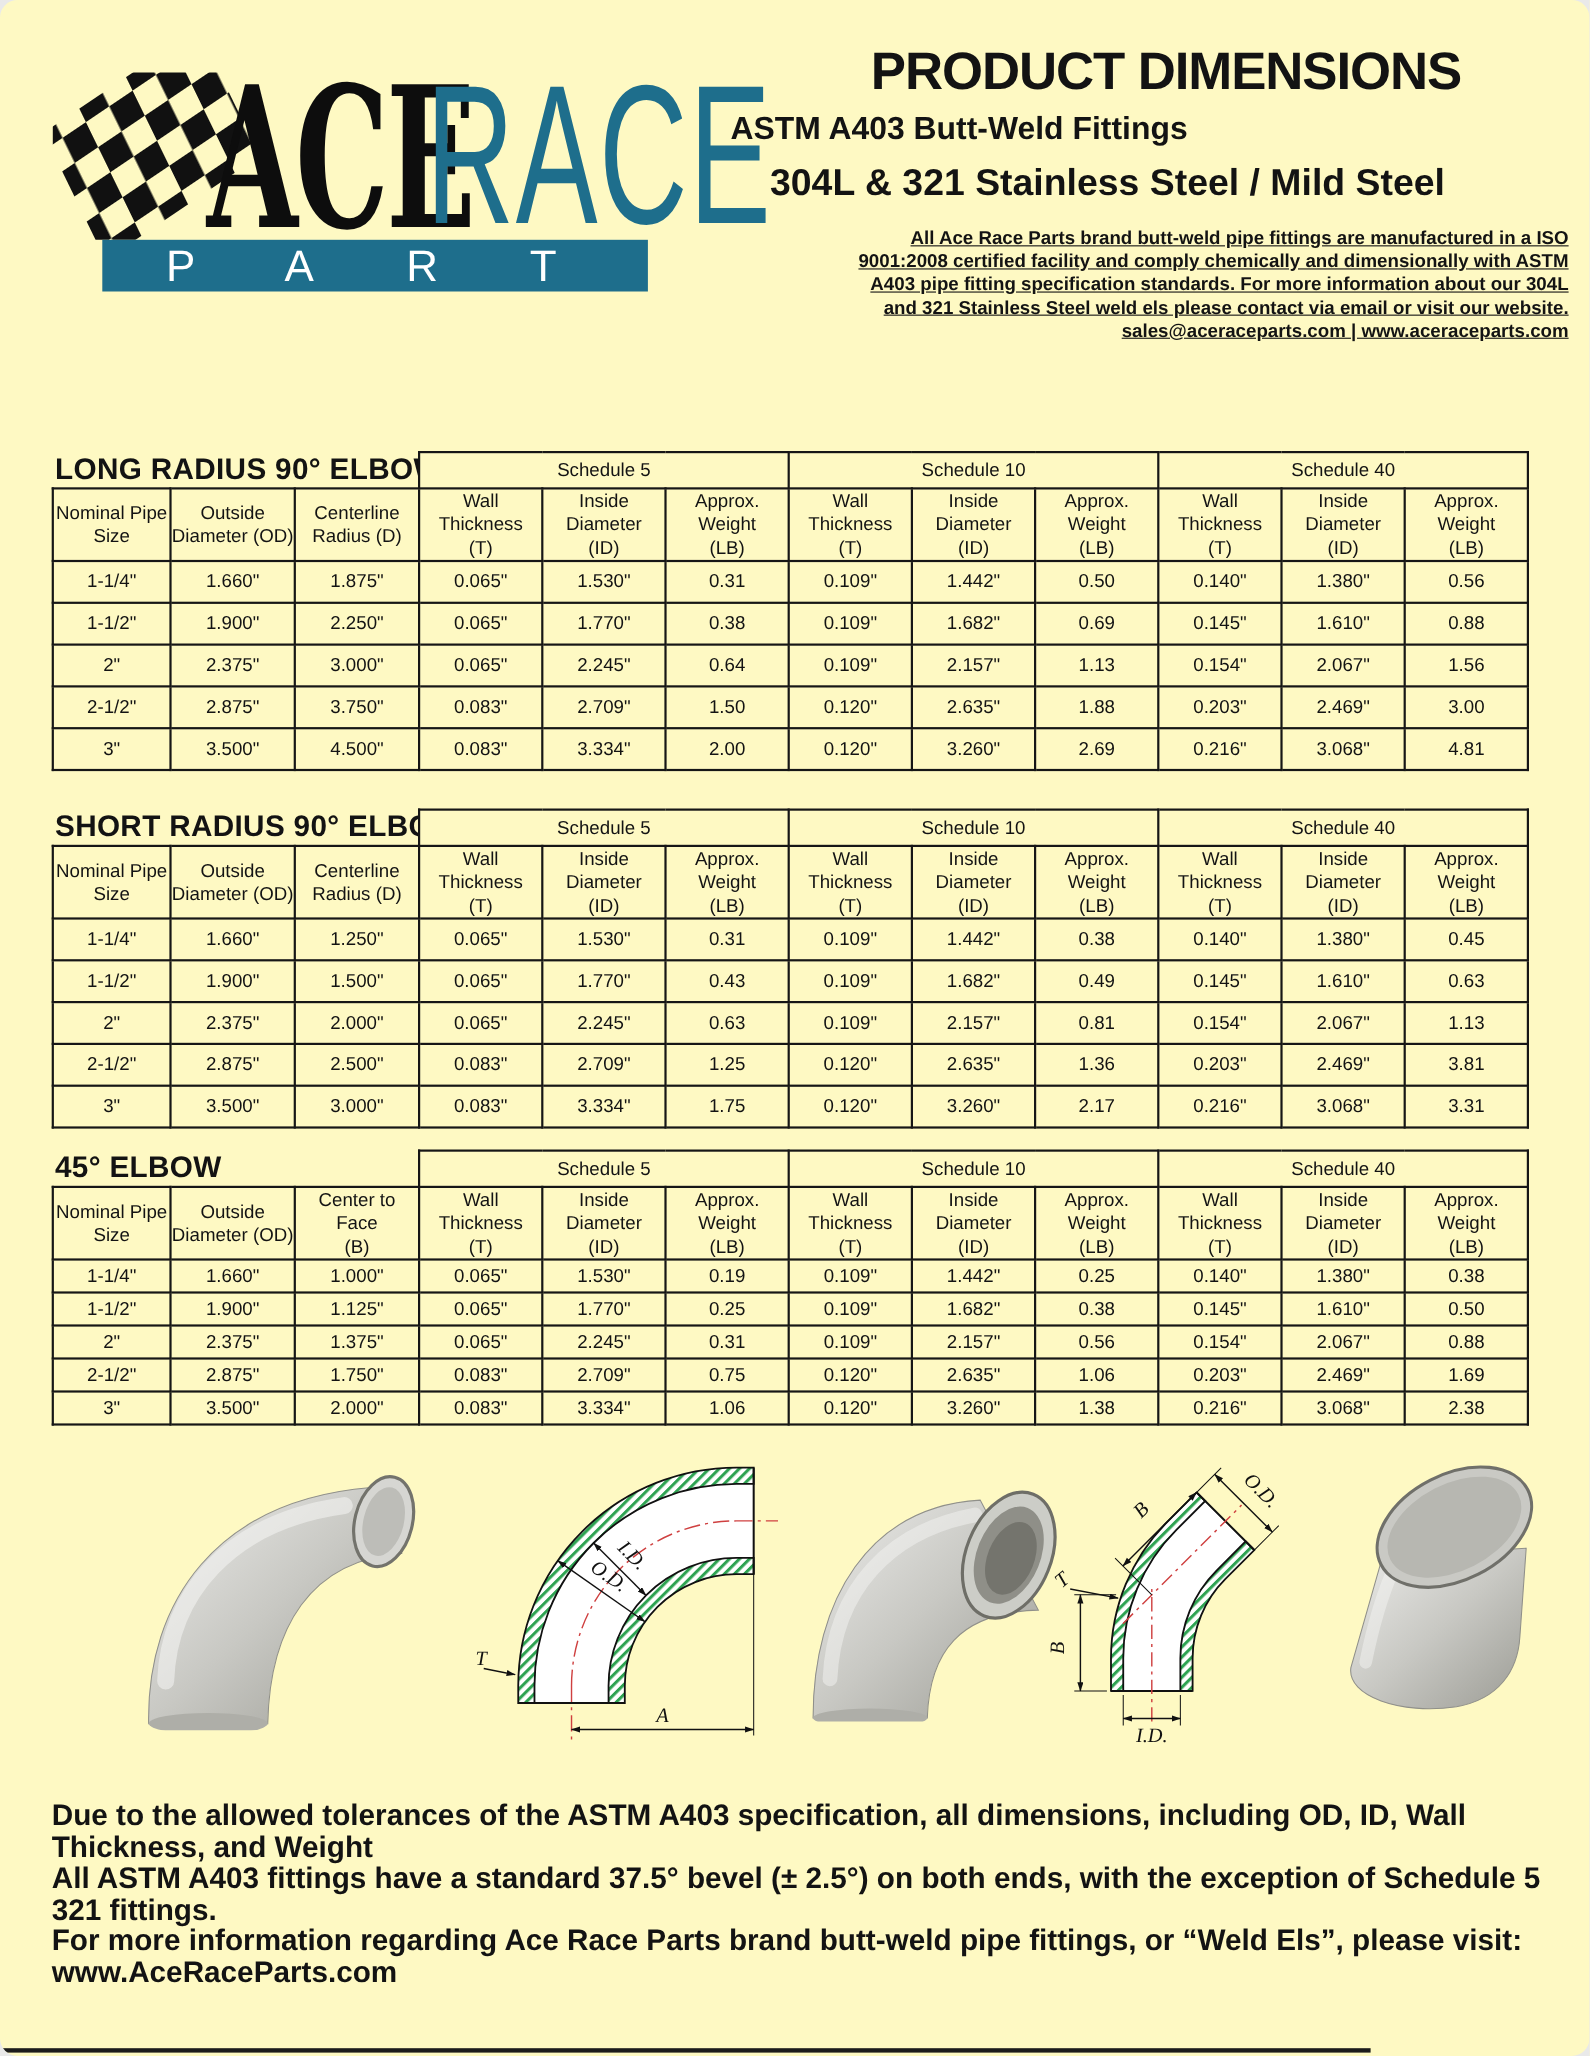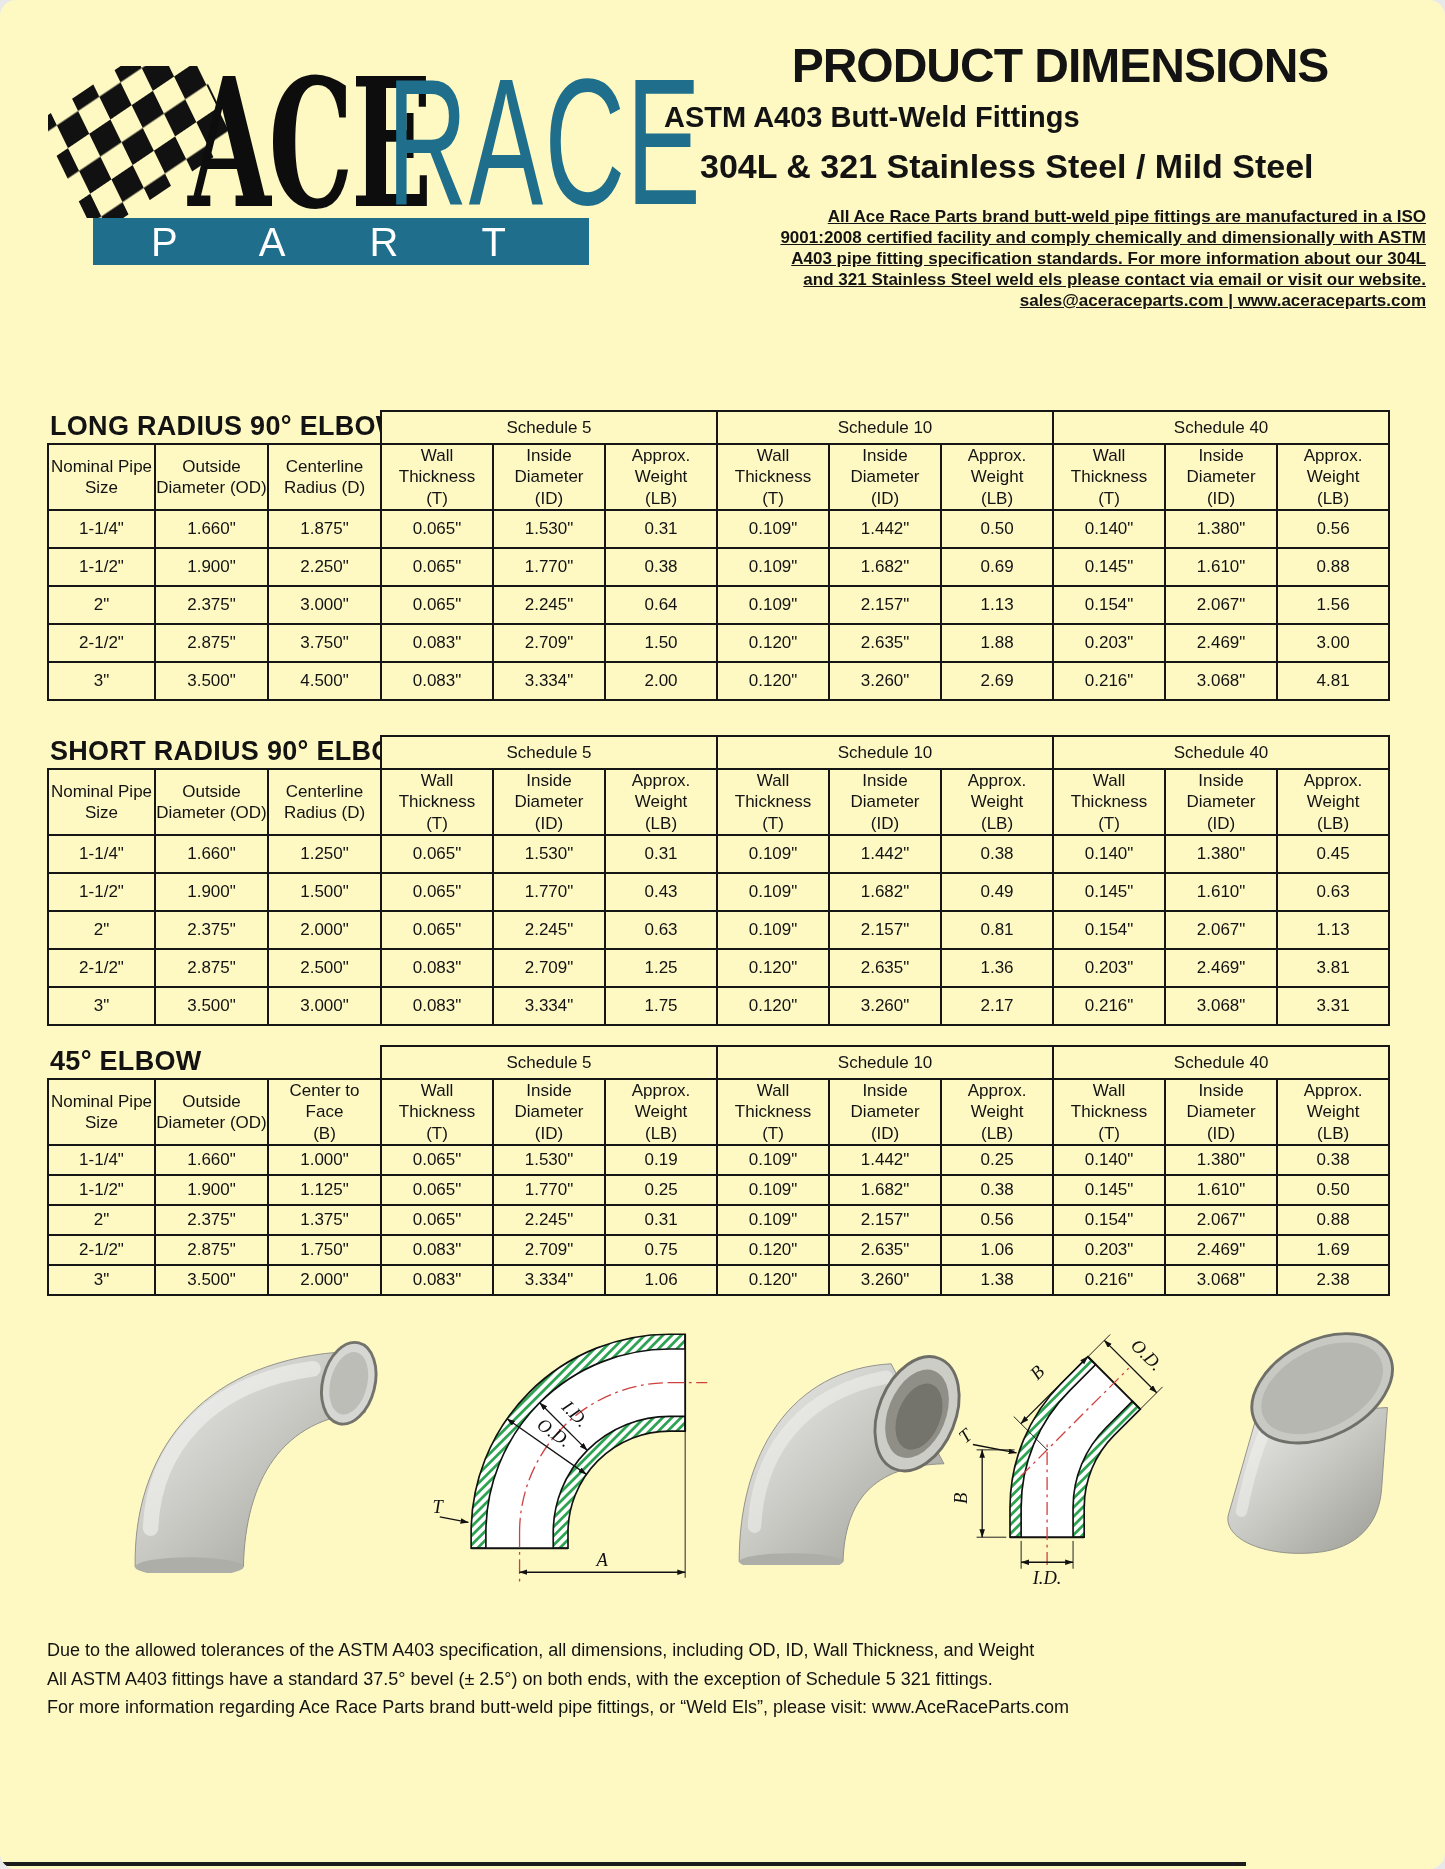--- a/index.html
+++ b/index.html
@@ -40,21 +40,21 @@
   .tbl tr.data td{height:36px;}
   .tbl.compact tr.sched td{height:28px;}
   .tbl.compact tr.hdr td{height:54px;}
   .tbl.compact tr.data td{height:28px;}
 
   
   .fig{position:absolute;}
   .dim-label{font-family:"Liberation Serif",serif;font-style:italic;font-size:20px;fill:#111;}
 
   
-  .footer{position:absolute;left:47px;top:1636px;width:1365px;font-size:18px;font-weight:normal;
+  .footer{position:absolute;left:47px;top:1636px;width:1365px;font-size:27px;font-weight:bold;
        line-height:28.5px;}
   .scan-edge{position:absolute;left:0;top:1862px;width:1246px;height:4px;background:#1c1c1c;}
 </style>
 </head>
 <body>
 
 <div class="page">
 
   <div class="logo">
     <svg class="flag" viewBox="0 0 200 155">

